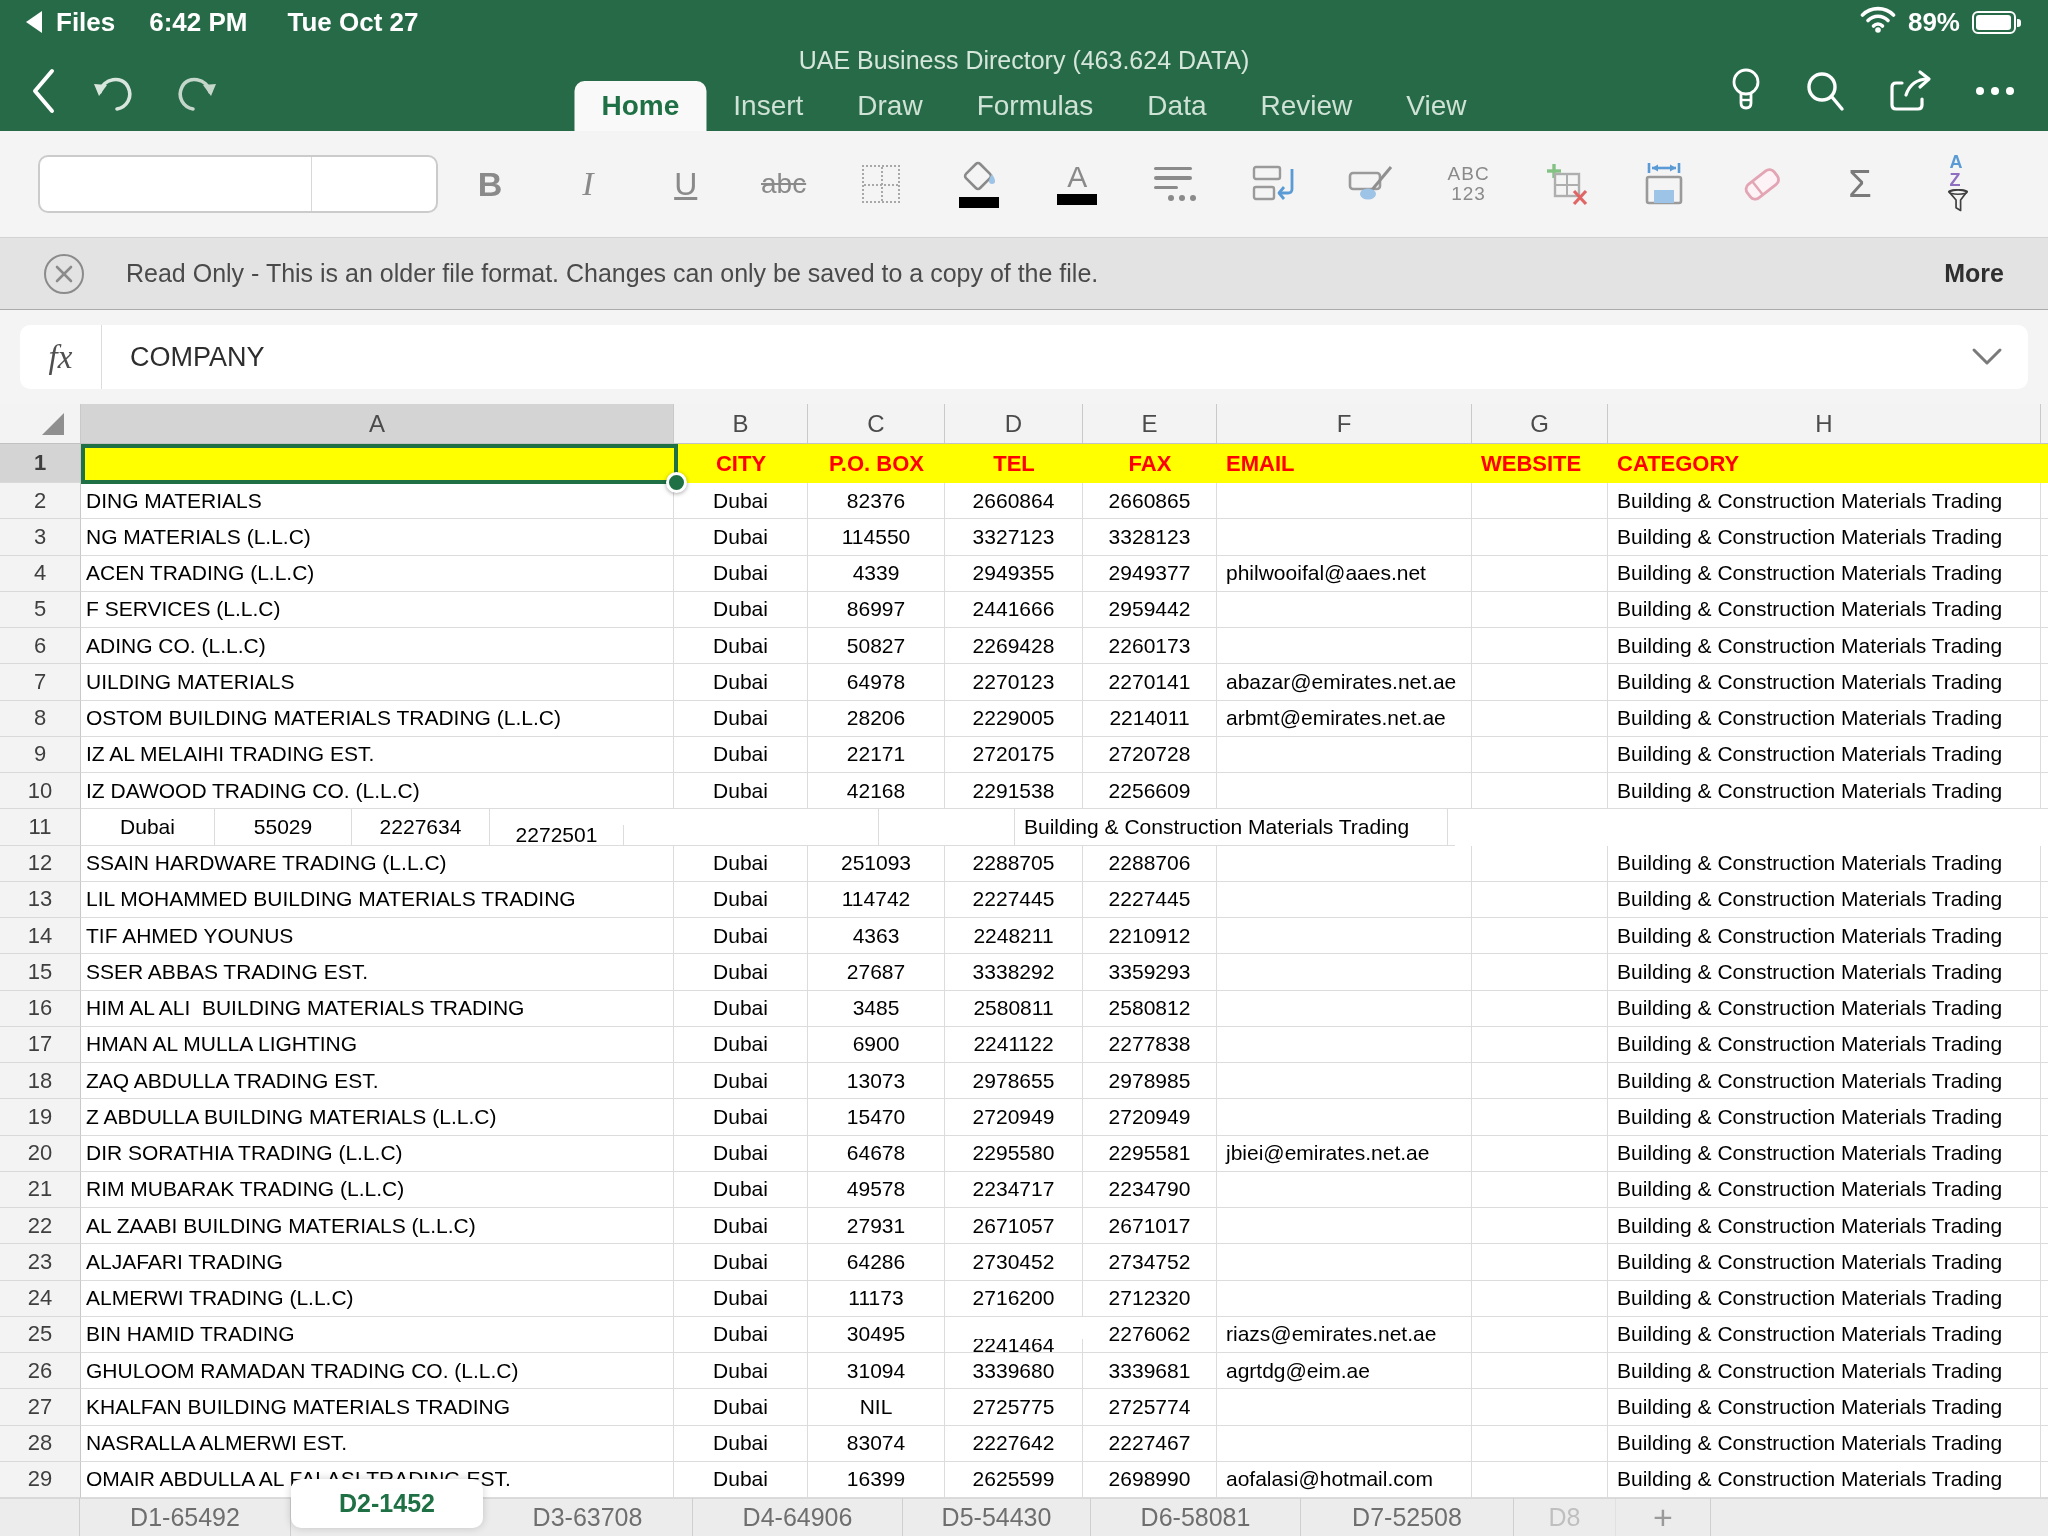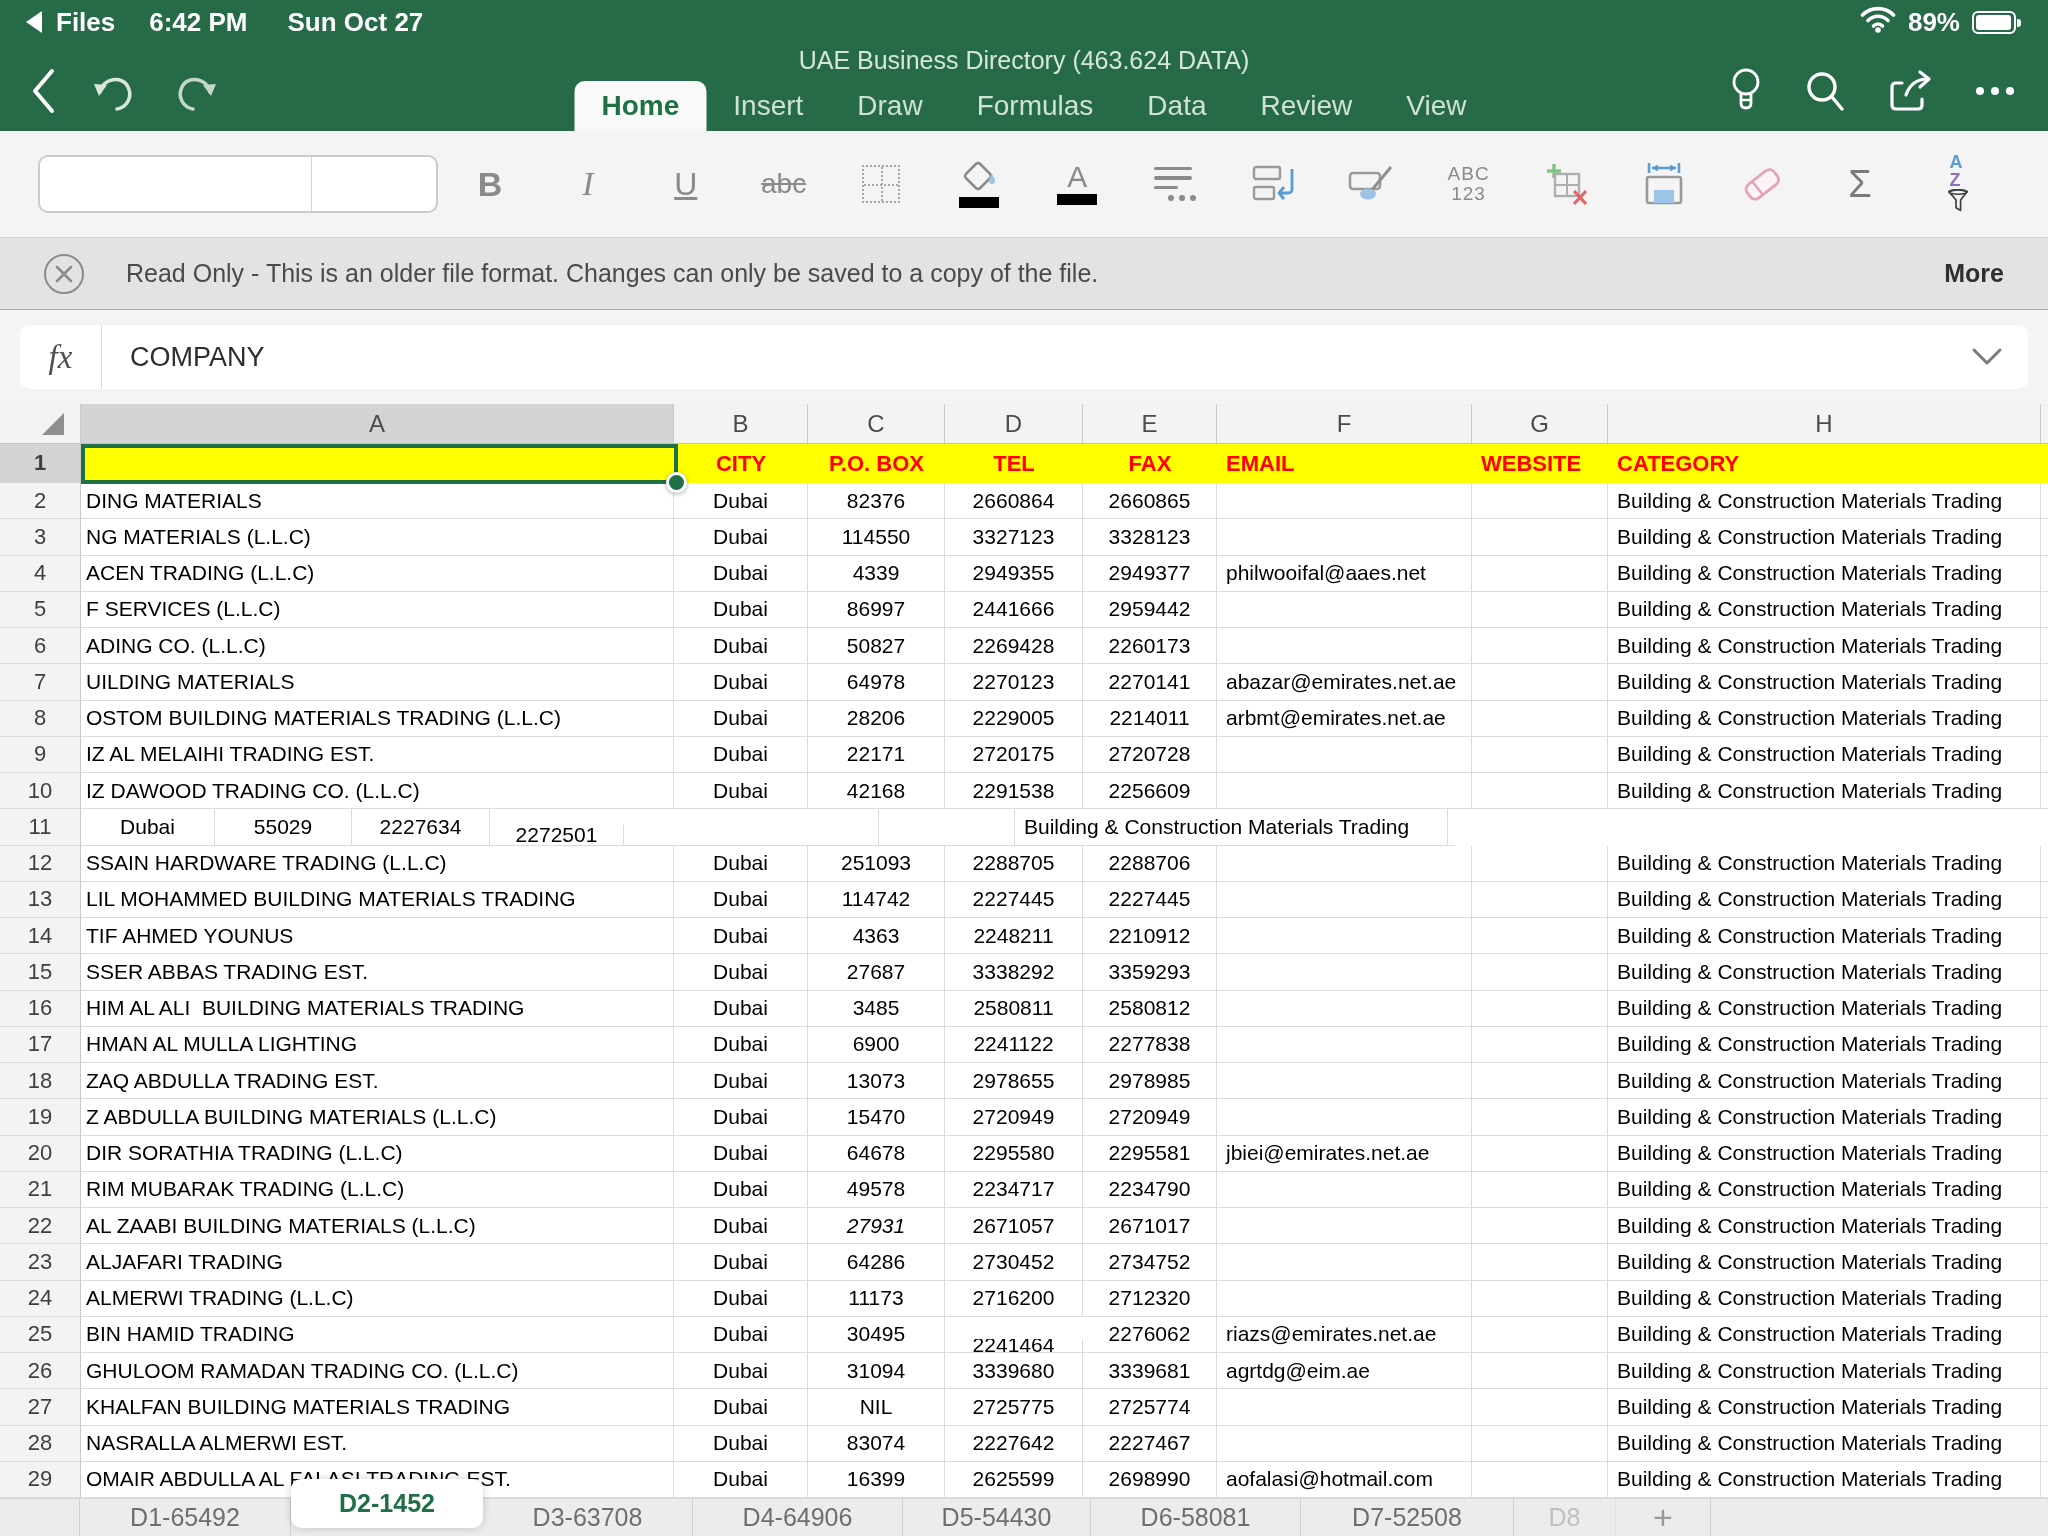--- a/index.html
+++ b/index.html
@@ -133,21 +133,21 @@
 
 <div class="screen">
 
   <header class="chrome">
     <div class="status-row">
       <div class="status-left">
         <span class="back-tri"></span>
         <span>Files</span>
       </div>
       <span class="status-time">6:42 PM</span>
-      <span class="status-date">Sun Oct 27</span>
+      <span class="status-date">Tue Oct 27</span>
       <div class="status-right">
         <span>
           <svg width="36" height="28" viewBox="0 0 36 28">
               <path d="M2.5 10 C11 1.5,25 1.5,33.5 10" stroke="#fff" stroke-width="3.6" fill="none" stroke-linecap="round"></path>
               <path d="M8 15.5 C13.8 9.8,22.2 9.8,28 15.5" stroke="#fff" stroke-width="3.6" fill="none" stroke-linecap="round"></path>
               <path d="M13.5 21 C16 18.4,20 18.4,22.5 21" stroke="#fff" stroke-width="3.6" fill="none" stroke-linecap="round"></path>
               <circle cx="18" cy="25" r="2.8" fill="#fff"></circle>
             </svg>
         </span>
         <span>89%</span>
@@ -620,21 +620,21 @@
           <div class="cell ctr" style="width: 134px;">2234790</div>
           <div class="cell lft" style="width: 255px;"></div>
           <div class="cell lft" style="width: 136px;"></div>
           <div class="cell lft" style="width: 433px;">Building &amp; Construction Materials Trading</div>
           <div class="cell sliver" style="width: 7px;"></div>
         </div>
         <div class="row data-row">
           <div class="gut" style="width: 81px;">22</div>
           <div class="cell company" style="width: 593px;">AL ZAABI BUILDING MATERIALS (L.L.C)</div>
           <div class="cell ctr" style="width: 134px;">Dubai</div>
-          <div class="cell ctr" style="width: 137px; font-style: italic;">27931</div>
+          <div class="cell ctr" style="width: 137px;">27931</div>
           <div class="cell ctr" style="width: 138px;">2671057</div>
           <div class="cell ctr" style="width: 134px;">2671017</div>
           <div class="cell lft" style="width: 255px;"></div>
           <div class="cell lft" style="width: 136px;"></div>
           <div class="cell lft" style="width: 433px;">Building &amp; Construction Materials Trading</div>
           <div class="cell sliver" style="width: 7px;"></div>
         </div>
         <div class="row data-row">
           <div class="gut" style="width: 81px;">23</div>
           <div class="cell company" style="width: 593px;">ALJAFARI TRADING</div>

